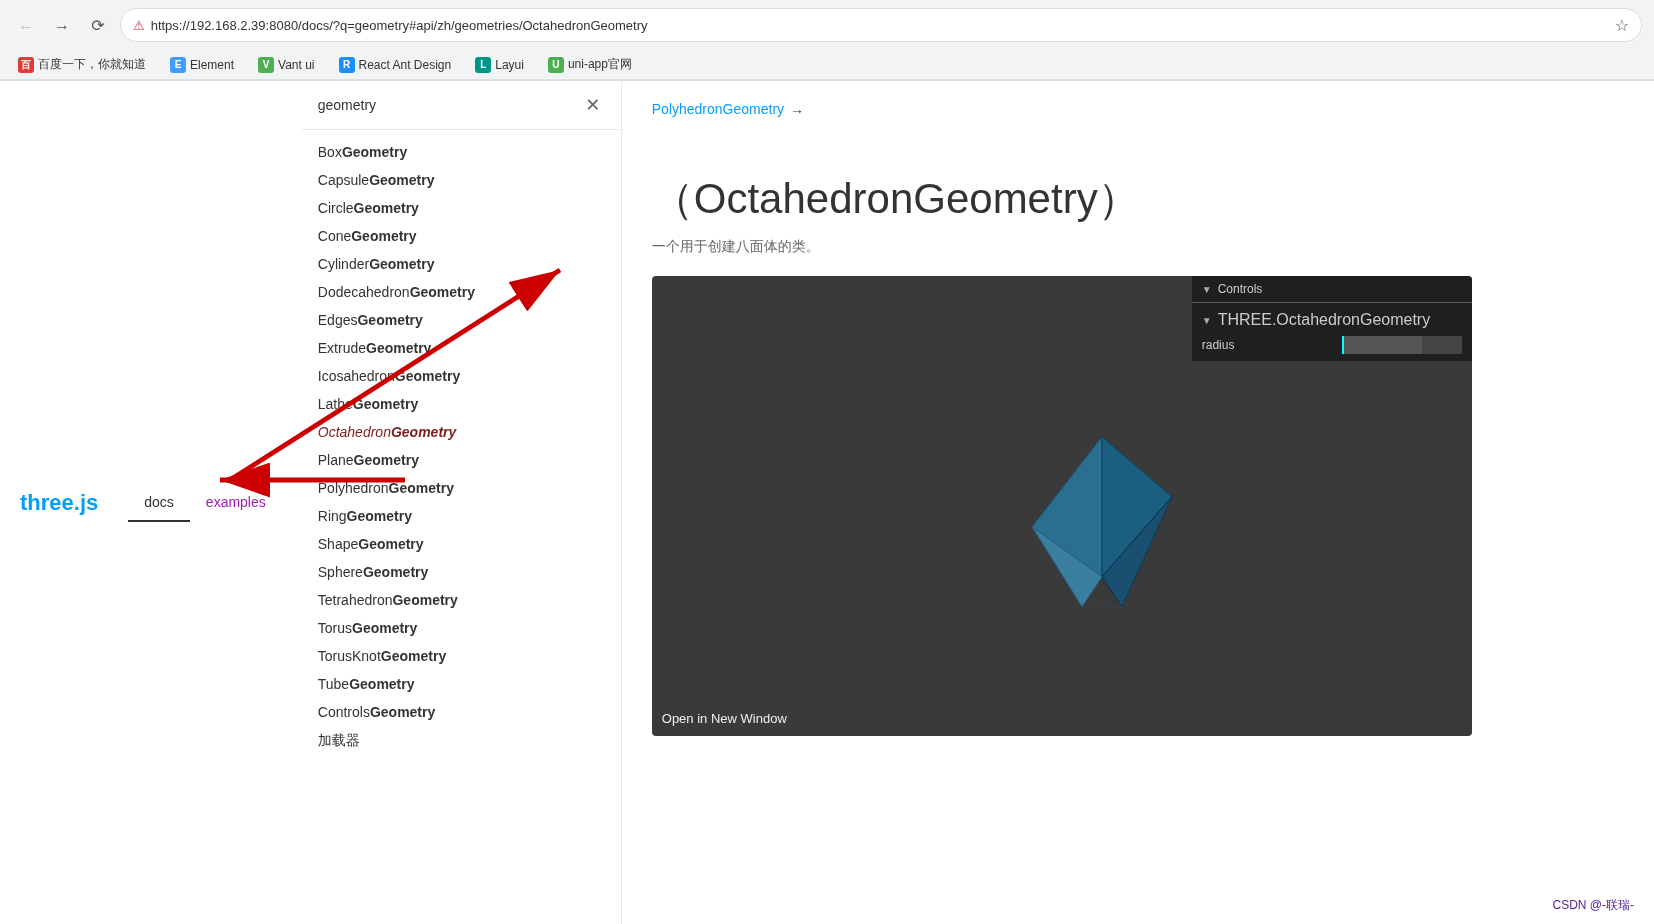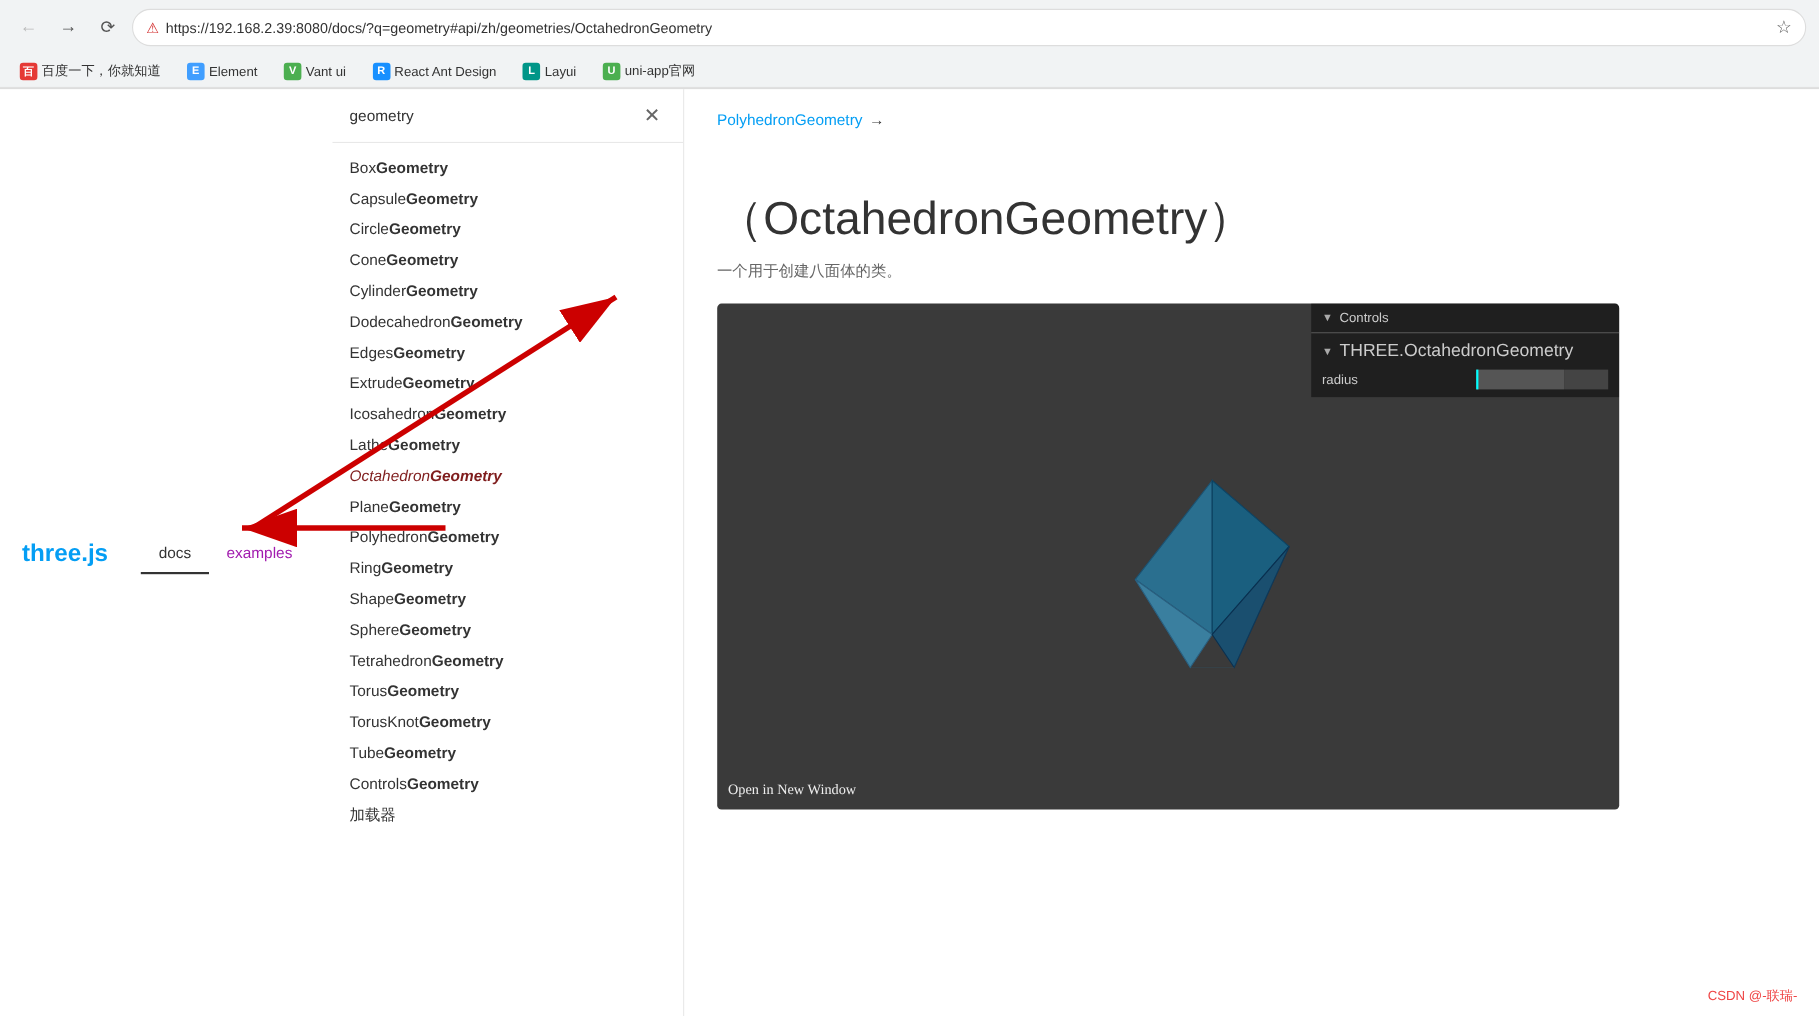--- a/index.html
+++ b/index.html
@@ -67,27 +67,27 @@
     .controls-label { flex: 1; color: #ccc; font-size: 12px; }
     .controls-input-container { display: flex; align-items: center; gap: 0; }
     .controls-slider { width: 80px; height: 18px; background: #555; position: relative; }
     .controls-slider-fill { position: absolute; left: 0; top: 0; bottom: 0; background: #0af; width: 2px; }
     .controls-value-input { background: #444; border: none; color: #ccc; font-size: 12px; width: 40px; text-align: right; padding: 2px 4px; outline: none; }
 
     
     .shape-container { position: absolute; left: 50%; top: 50%; transform: translate(-30%, -40%); }
 
     
-    .open-new-window { position: absolute; bottom: 10px; left: 10px; color: #eee; font-family: Liberation Serif, serif; font-size: 13px; }
+    .open-new-window { position: absolute; bottom: 10px; left: 10px; color: #eee; font-family: Liberation Sans, sans-serif; font-size: 13px; }
 
     
     .annotation-arrows { position: absolute; top: 0; left: 0; width: 100%; height: 100%; pointer-events: none; }
 
     
-    .csdn-watermark { position: fixed; bottom: 10px; right: 20px; font-size: 12px; color: #ef4444; }
+    .csdn-watermark { position: fixed; bottom: 10px; right: 20px; font-size: 12px; color: #4c1d95; }
 
     
     .sidebar::-webkit-scrollbar { width: 6px; }
     .sidebar::-webkit-scrollbar-track { background: #f1f1f1; }
     .sidebar::-webkit-scrollbar-thumb { background: #ccc; border-radius: 3px; }
   </style>
 </head>
 <body>
 
 <div class="browser-chrome">

